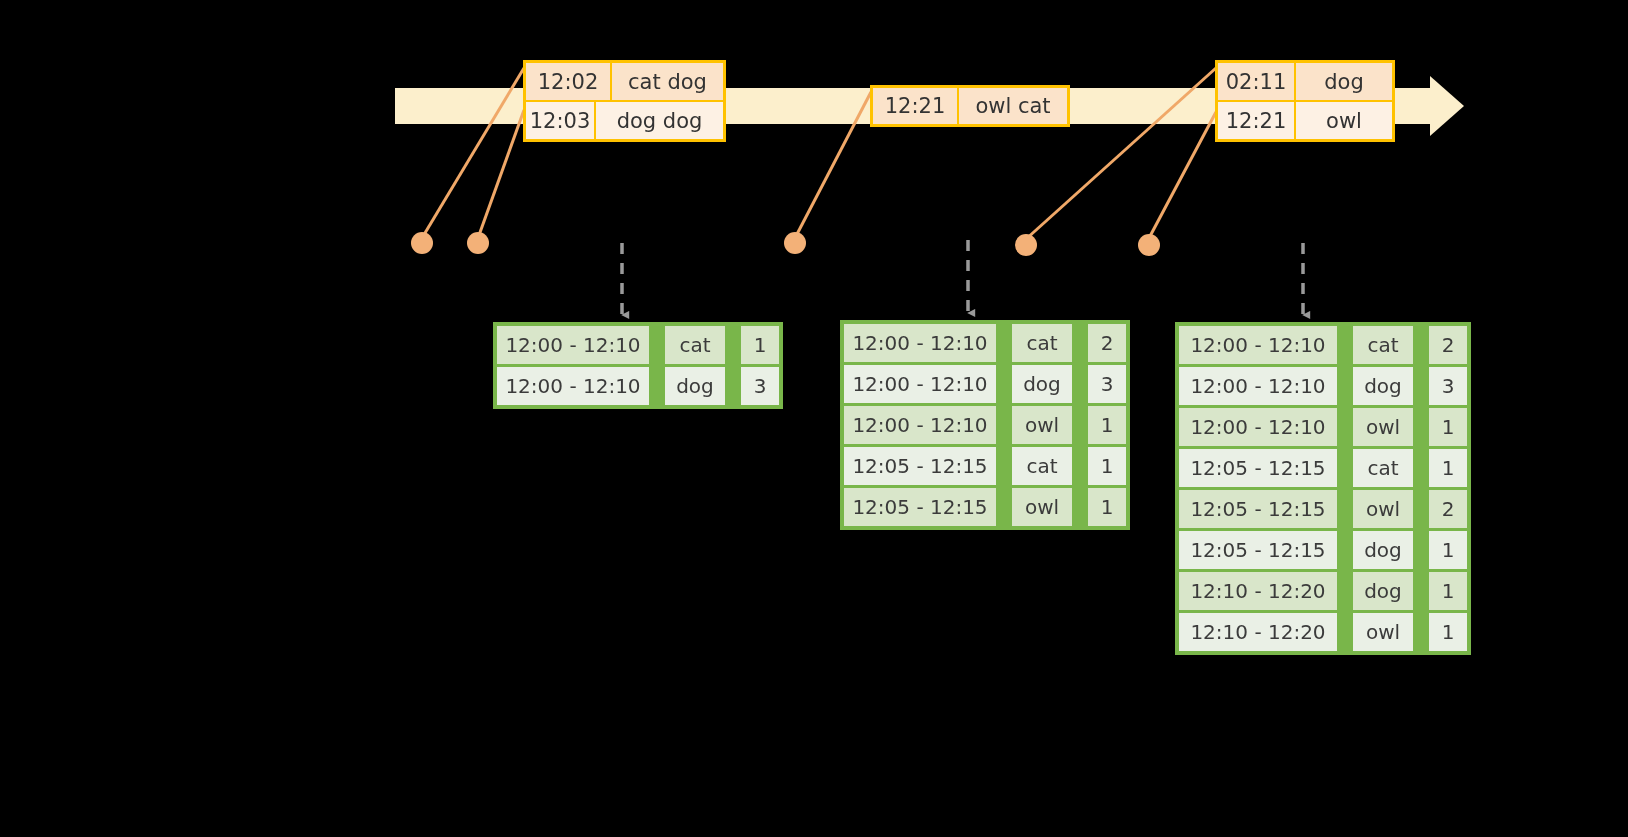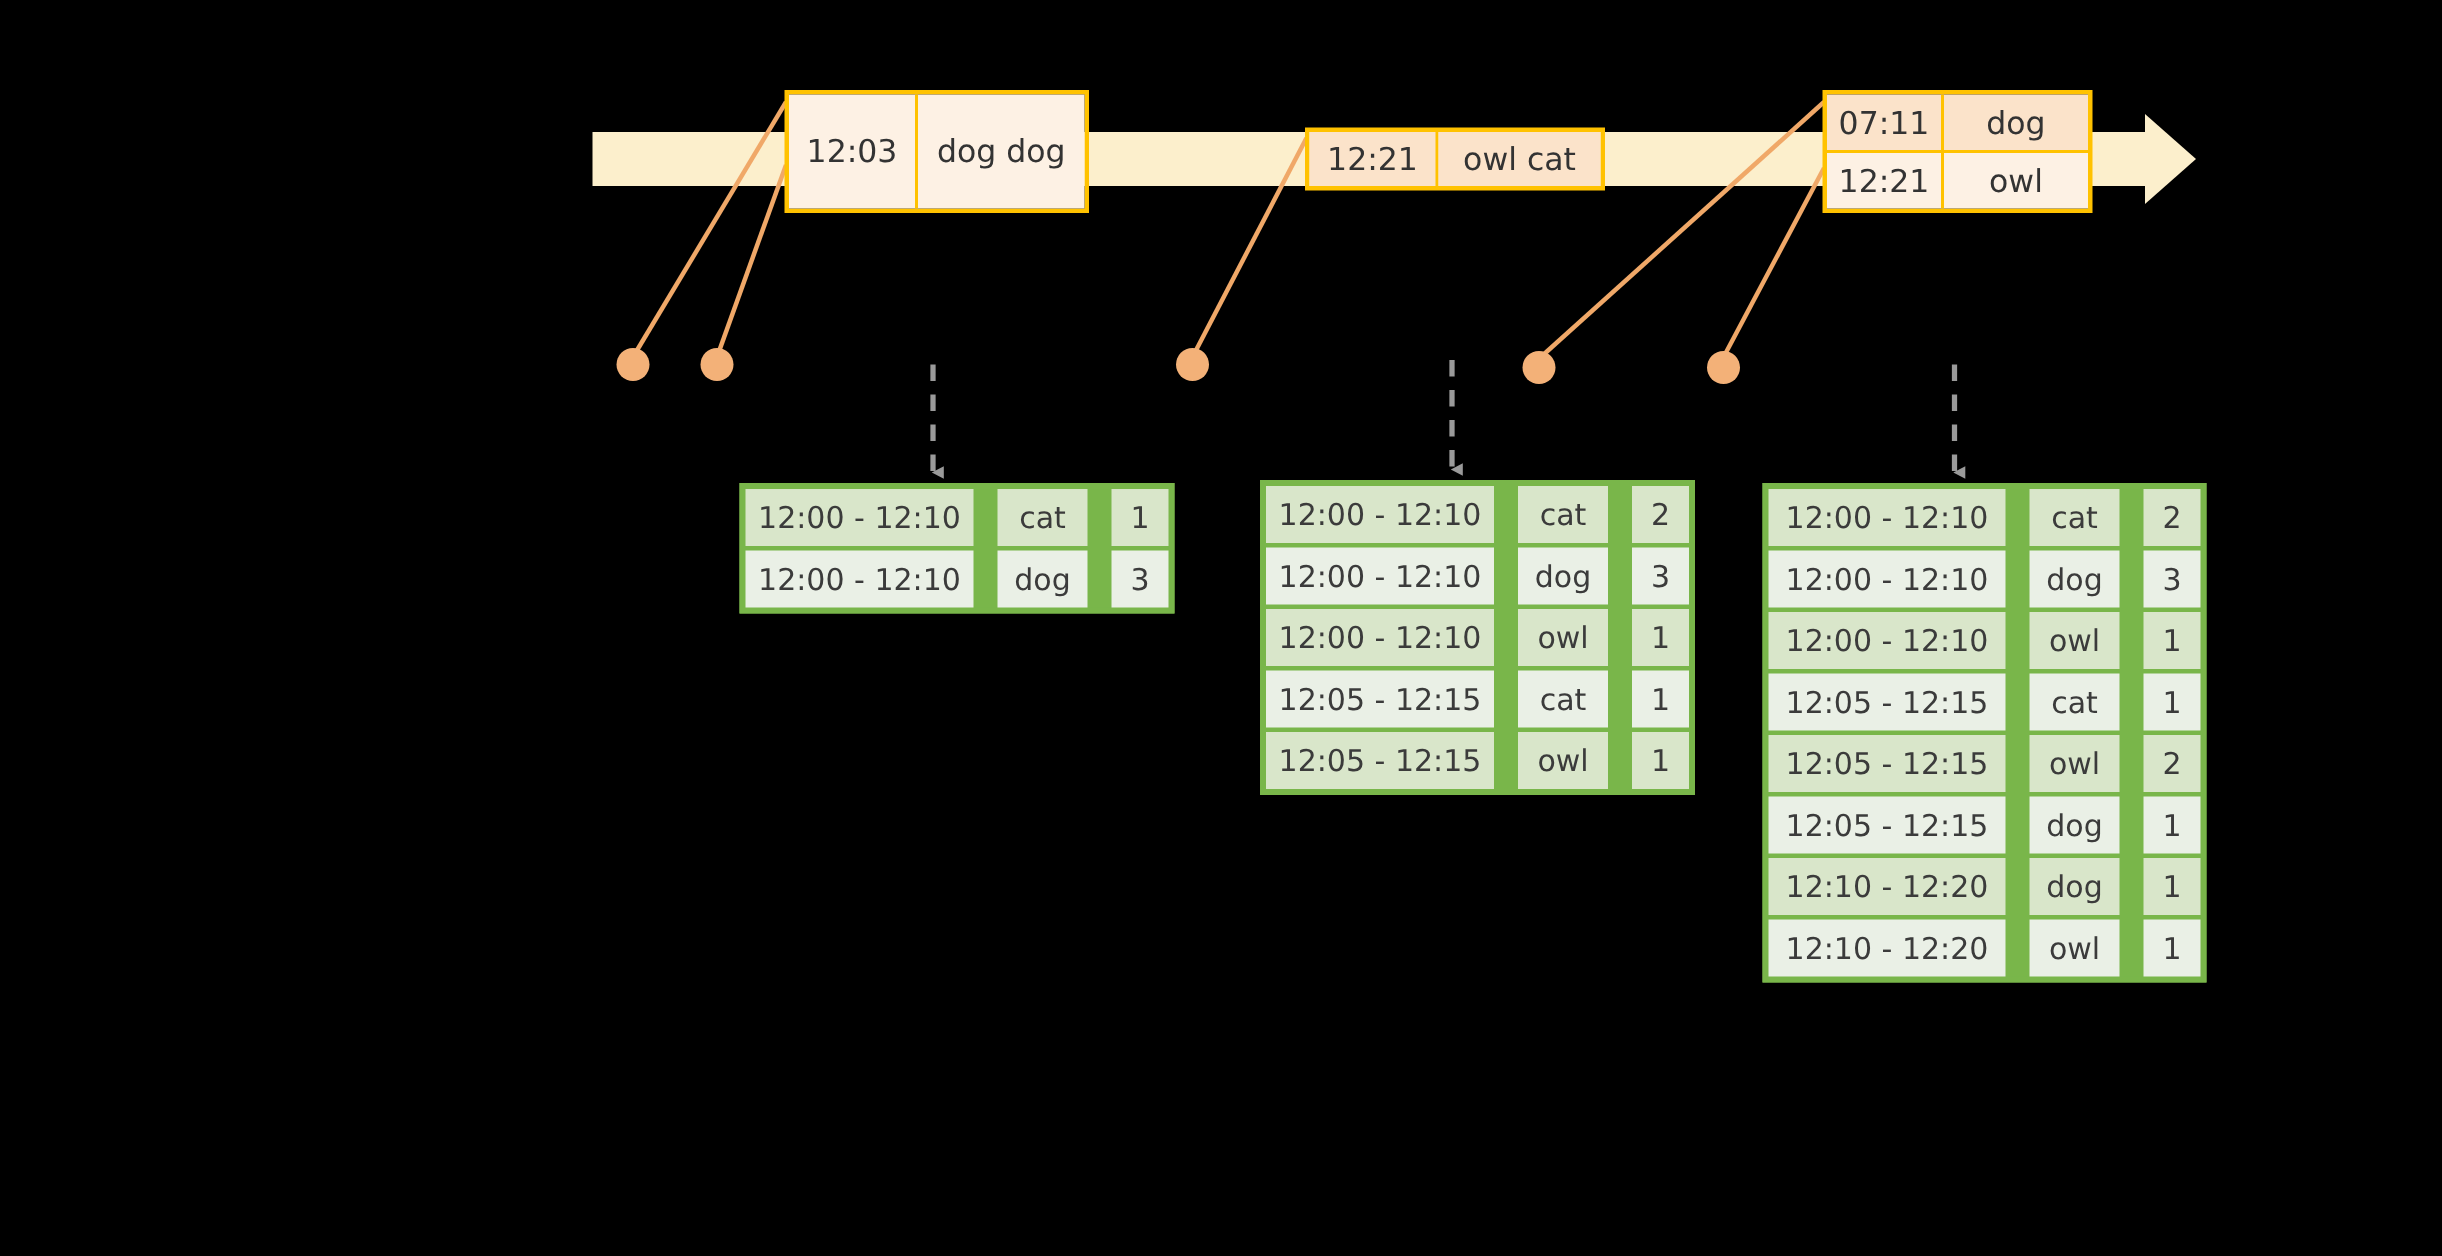--- a/index.html
+++ b/index.html
@@ -71,35 +71,39 @@
   </svg>
 
   <div class="dot" style="left:411px;top:232px;"></div>
   <div class="dot" style="left:467px;top:232px;"></div>
   <div class="dot" style="left:784px;top:232px;"></div>
   <div class="dot" style="left:1015px;top:234px;"></div>
   <div class="dot" style="left:1138px;top:234px;"></div>
 
   <div class="evbox" style="left:523px;top:60px;width:203px;height:82px;">
     <div class="evrow">
-      <div class="evcell time ev-light" style="width:86px;">12:03</div>
+      <div class="evcell time ev-dark" style="width:86px;">12:02</div>
+      <div class="evcell ev-dark" style="flex:1;">cat dog</div>
+    </div>
+    <div class="evrow">
+      <div class="evcell time ev-light" style="width:70px;">12:03</div>
       <div class="evcell ev-light" style="flex:1;">dog dog</div>
     </div>
   </div>
 
   <div class="evbox" style="left:870px;top:85px;width:200px;height:42px;">
     <div class="evrow">
       <div class="evcell time ev-dark" style="width:86px;">12:21</div>
       <div class="evcell ev-dark" style="flex:1;text-align:center;">owl cat</div>
     </div>
   </div>
 
   <div class="evbox" style="left:1215px;top:60px;width:180px;height:82px;">
     <div class="evrow">
-      <div class="evcell time ev-dark" style="width:78px;">07:11</div>
+      <div class="evcell time ev-dark" style="width:78px;">02:11</div>
       <div class="evcell ev-dark" style="flex:1;">dog</div>
     </div>
     <div class="evrow">
       <div class="evcell time ev-light" style="width:78px;">12:21</div>
       <div class="evcell ev-light" style="flex:1;">owl</div>
     </div>
   </div>
 
   <div class="rtable" id="rt1" style="left:493px;top:322px;">
       <div class="rrow">

